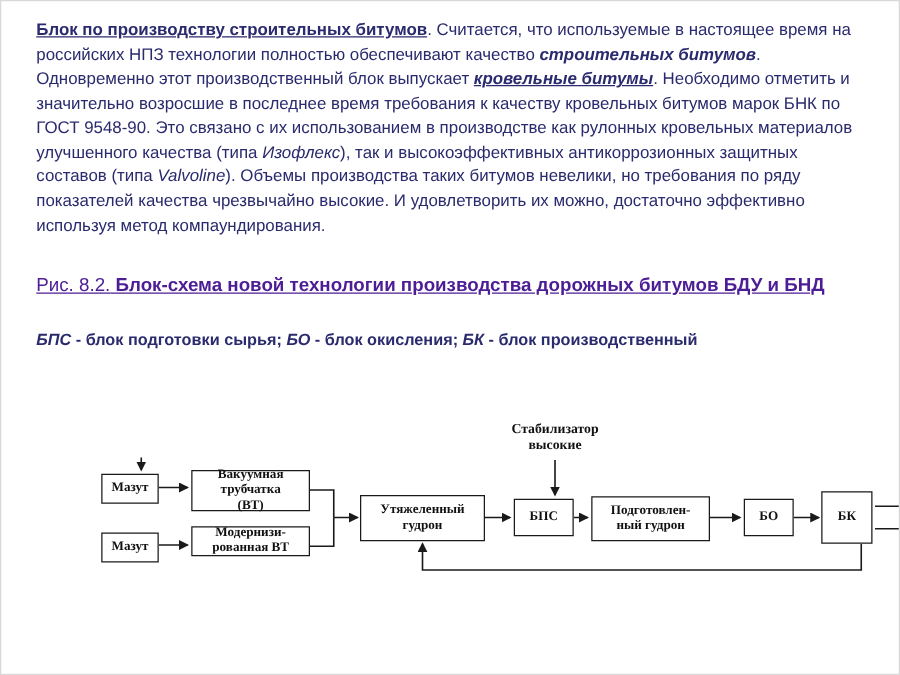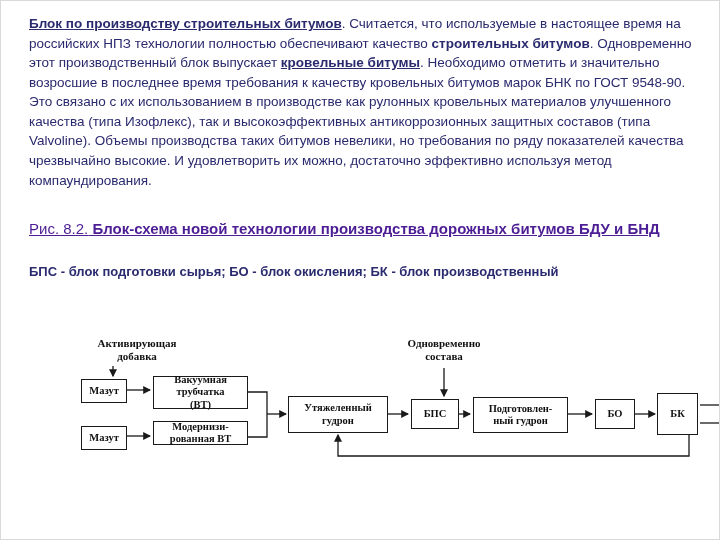--- a/index.html
+++ b/index.html
@@ -6,21 +6,21 @@
   .page{
     position:relative;width:720px;height:540px;background:#ffffff;
     overflow:hidden;box-sizing:border-box;border:1px solid #d9d9d9;
     font-family:"Liberation Sans",sans-serif;
   }
   .textblock{
     position:absolute;left:28px;top:13px;width:668px;
     font-size:13.5px;line-height:1.45;color:#2a2a6e;
   }
   .b{font-weight:bold;text-align:center;}
-  .i{}
+  .i{font-style:italic;}
   .u{text-decoration:underline;}
   .caption{
     position:absolute;left:28px;top:218px;width:668px;
     font-size:15px;line-height:1.35;color:#4c1d95;text-decoration:underline;
   }
   .legend{
     position:absolute;left:28px;top:263px;width:690px;
     font-size:13px;line-height:1.3;color:#2a2a6e;font-weight:bold;
   }
   .diagram{
@@ -69,22 +69,21 @@
         <line x1="387" y1="81" x2="407" y2="81" marker-end="url(#arrow)"></line>
         <line x1="458" y1="81" x2="469" y2="81" marker-end="url(#arrow)"></line>
         <line x1="567" y1="81" x2="591" y2="81" marker-end="url(#arrow)"></line>
         <line x1="634" y1="81" x2="654" y2="81" marker-end="url(#arrow)"></line>
         <polyline points="688,102 688,123 337,123 337,102" marker-end="url(#arrow)"></polyline>
         <line x1="699" y1="72" x2="719" y2="72"></line>
         <line x1="699" y1="90" x2="719" y2="90"></line>
       </g>
     </svg>
 
-    <div class="dlabel" style="left:84px;top:4px;width:104px">Активирующая добавка</div>
-    <div class="dlabel" style="left:395px;top:4px;width:96px">Одновременно состава</div>
+    <div class="dlabel" style="left:395px;top:4px;width:96px">Стабилизатор высокие</div>
 
     <div class="dbox" style="left:80px;top:46px;width:46px;height:21px">Мазут</div>
     <div class="dbox" style="left:152px;top:43px;width:95px;height:33px">Вакуумная трубчатка (ВТ)</div>
     <div class="dbox" style="left:80px;top:93px;width:46px;height:21px">Мазут</div>
     <div class="dbox" style="left:152px;top:88px;width:95px;height:17px">Модернизи- рованная ВТ</div>
     <div class="dbox" style="left:287px;top:63px;width:100px;height:37px">Утяжеленный гудрон</div>
     <div class="dbox" style="left:410px;top:66px;width:48px;height:30px">БПС</div>
     <div class="dbox" style="left:472px;top:64px;width:95px;height:36px">Подготовлен- ный гудрон</div>
     <div class="dbox" style="left:594px;top:66px;width:40px;height:30px">БО</div>
     <div class="dbox" style="left:656px;top:60px;width:41px;height:42px">БК</div>

